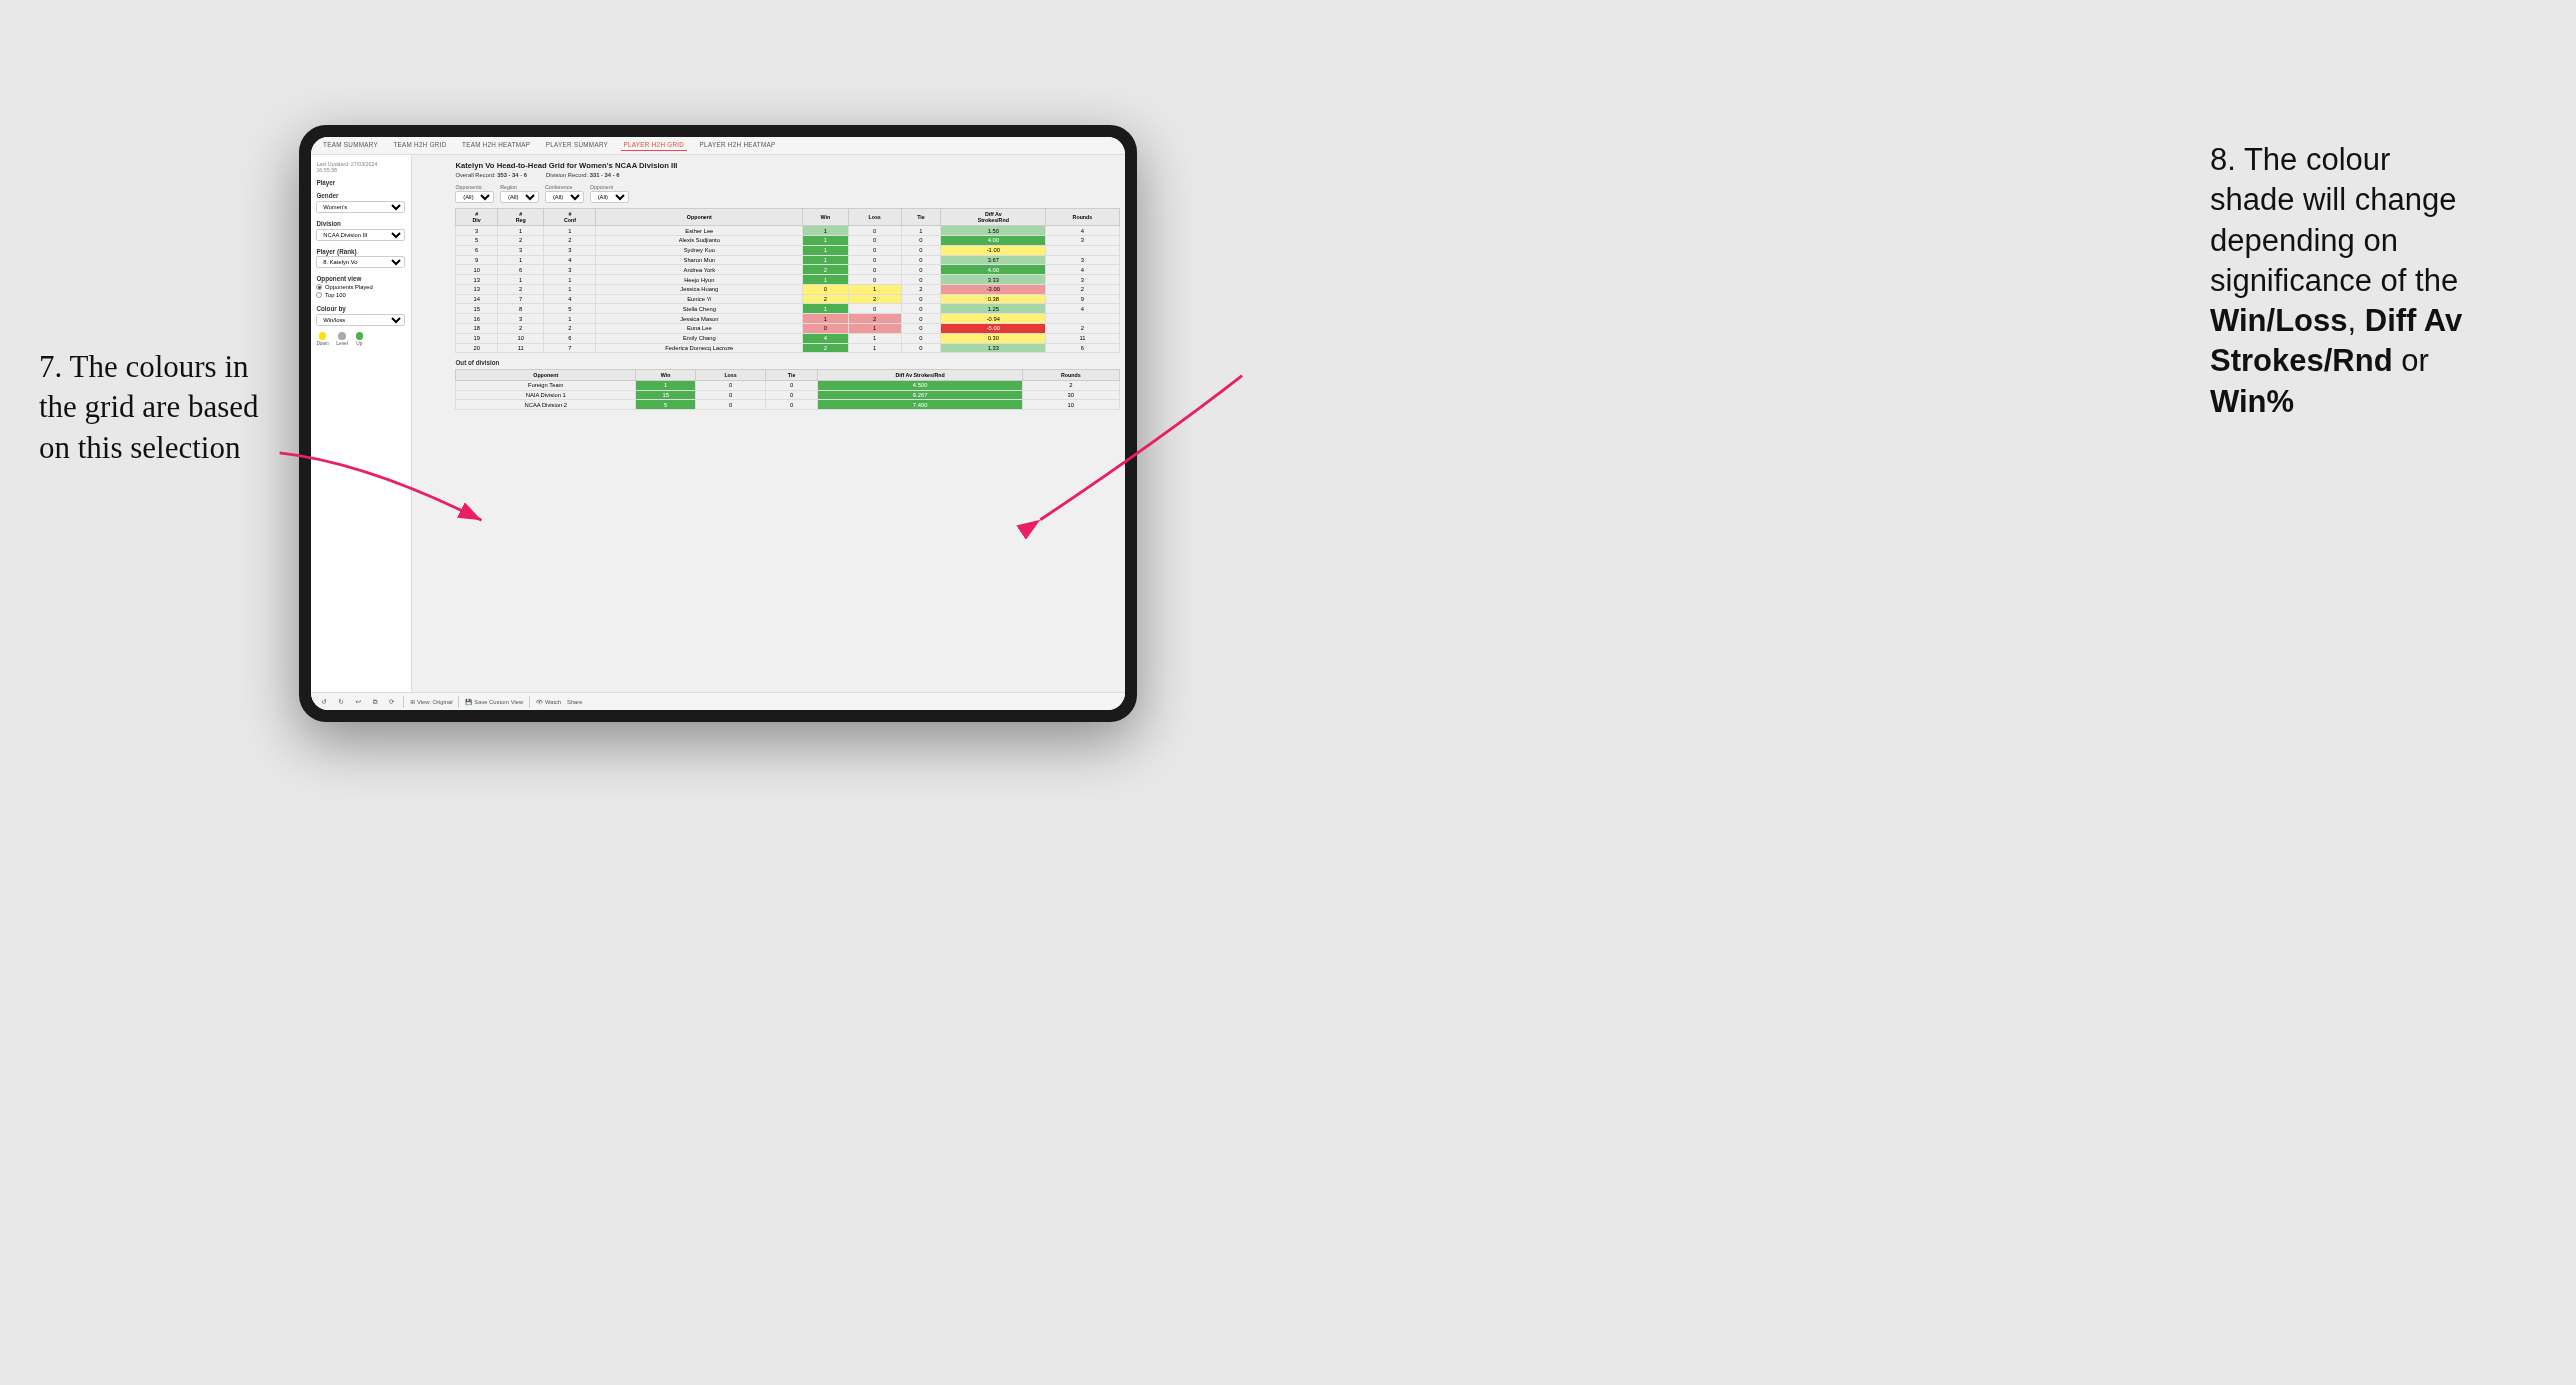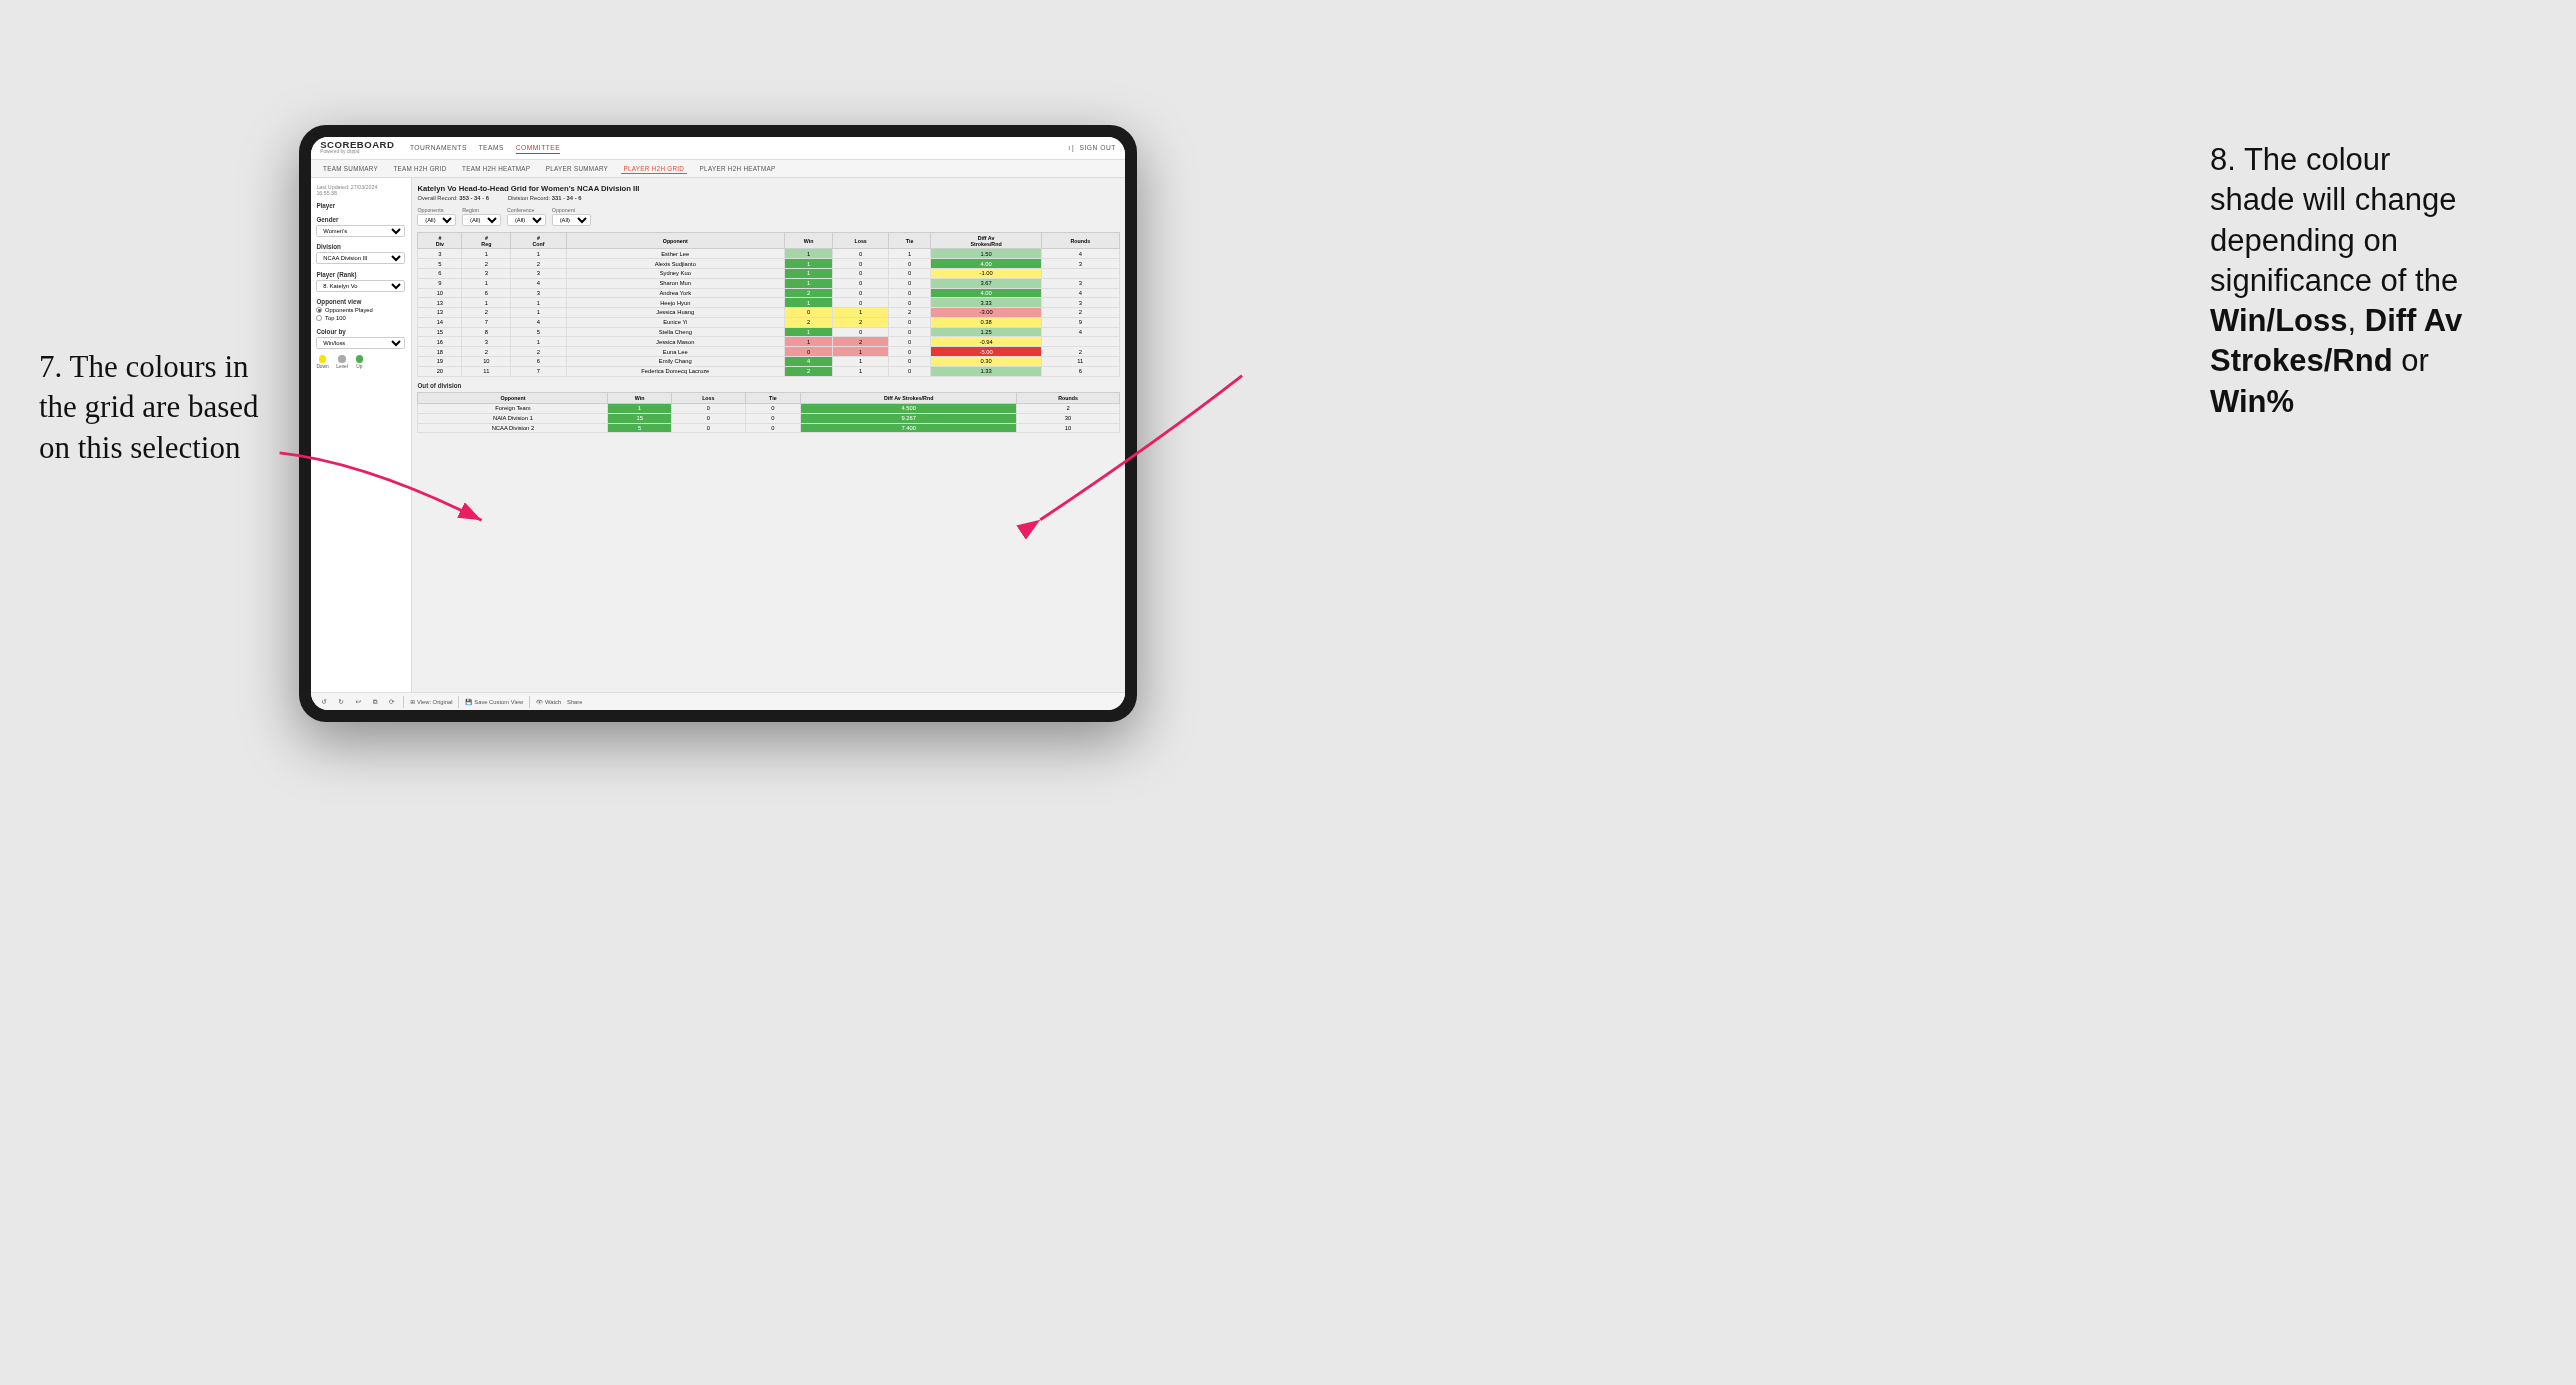--- a/index.html
+++ b/index.html
@@ -193,20 +193,21 @@
     .colour-label {
       font-size: 4.8px;
       color: #555;
     }
 
     
     .right-content {
       flex: 1;
       padding: 5.8px;
       overflow: auto;
+      margin-left: 38px;
     }
     .grid-title {
       font-size: 7.7px;
       font-weight: bold;
       color: #222;
       margin-bottom: 1.9px;
     }
     .grid-records {
       display: flex;
       gap: 19px;
@@ -358,35 +359,20 @@
     8. The colour<br>shade will change<br>depending on<br>significance of the<br>
     <strong>Win/Loss</strong>, <strong>Diff Av</strong><br>
     <strong>Strokes/Rnd</strong> or<br>
     <strong>Win%</strong>
   </span>
 </div>
 
 <div class="tablet">
   <div class="tablet-screen">
 
-    <div class="nav-bar">
-      <div class="logo-block">
-        <span class="logo-text">SCOREBOARD</span>
-        <span class="logo-sub">Powered by clippd</span>
-      </div>
-      <div class="nav-items">
-        <span class="nav-item">TOURNAMENTS</span>
-        <span class="nav-item">TEAMS</span>
-        <span class="nav-item active">COMMITTEE</span>
-      </div>
-      <div class="nav-right">
-        <span>ı |</span>
-        <span class="nav-item">Sign out</span>
-      </div>
-    </div>
 
     <div class="sub-nav">
       <span class="sub-nav-item">TEAM SUMMARY</span>
       <span class="sub-nav-item">TEAM H2H GRID</span>
       <span class="sub-nav-item">TEAM H2H HEATMAP</span>
       <span class="sub-nav-item">PLAYER SUMMARY</span>
       <span class="sub-nav-item active">PLAYER H2H GRID</span>
       <span class="sub-nav-item">PLAYER H2H HEATMAP</span>
     </div>
 

